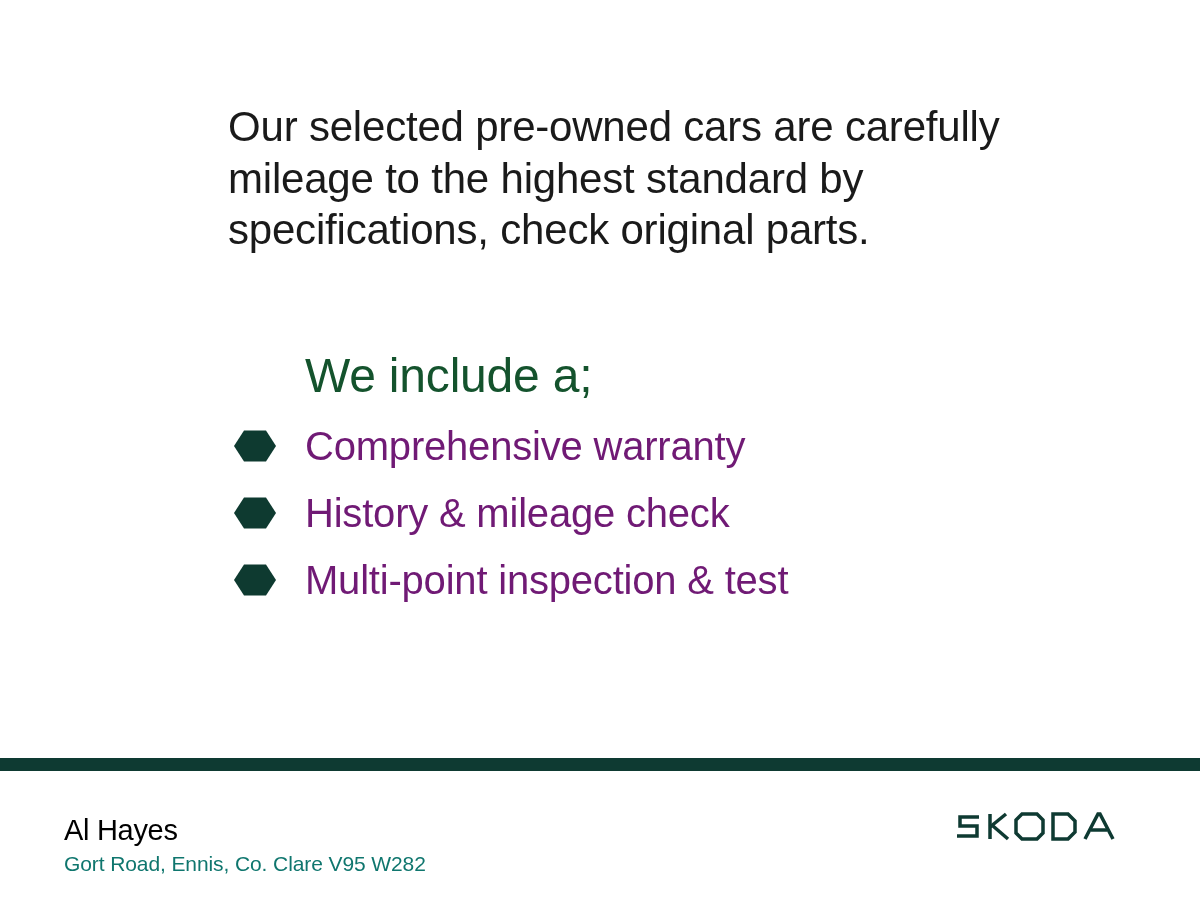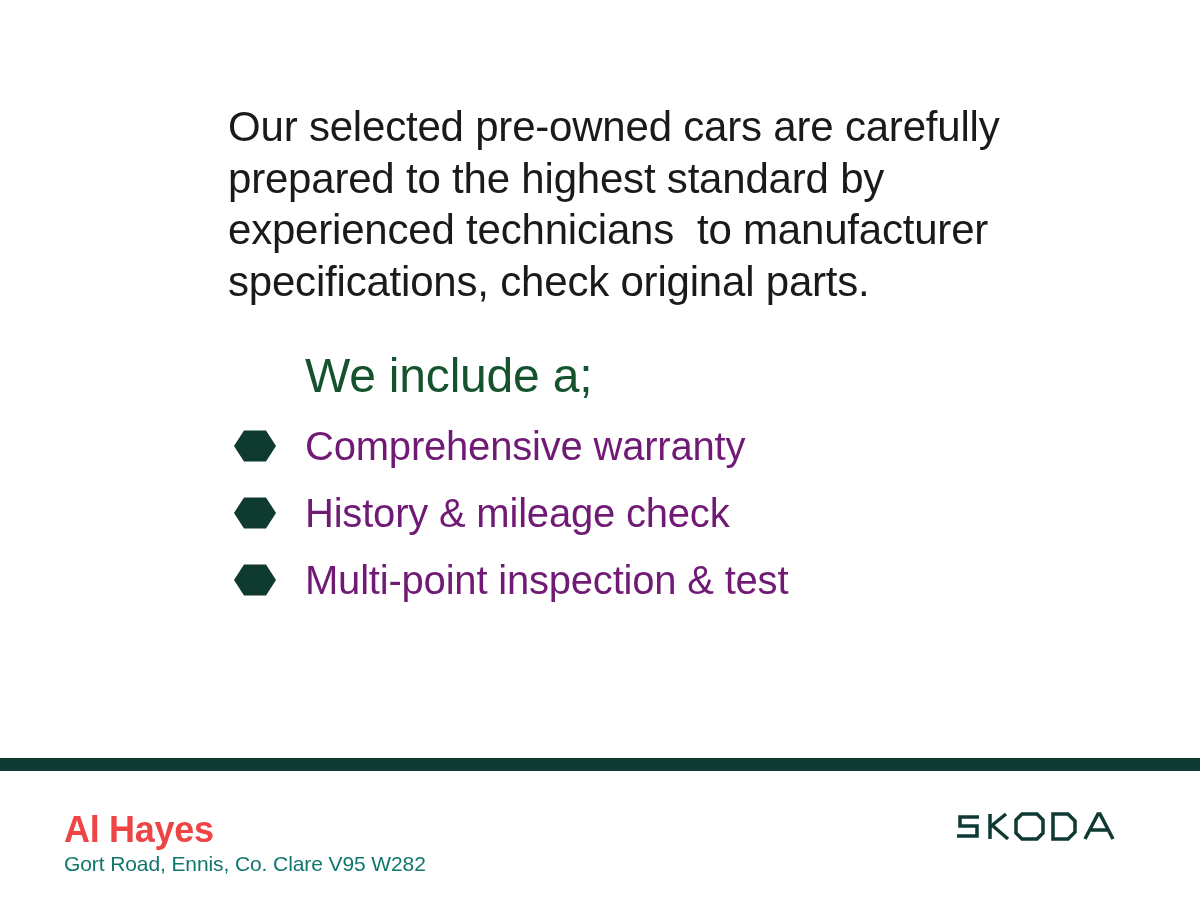--- a/index.html
+++ b/index.html
@@ -115,24 +115,24 @@
     box-sizing: border-box;
   }
 
   .dealer-block {
     position: absolute;
     left: 64px;
     top: 42px;
   }
   .dealer-name {
     display: block;
-    color: #ef4444;
-    font-size: 36px;
+    color: #000000;
+    font-size: 29px;
     line-height: 34px;
-    font-weight: 700;
+    font-weight: 400;
     letter-spacing: -0.3px;
     white-space: pre;
   }
   .dealer-address {
     display: block;
     margin-top: 4px;
     color: #0f766e;
     font-size: 21px;
     line-height: 26px;
     font-weight: 400;
@@ -155,22 +155,21 @@
 </style>
 </head>
 <body>
 
 <div class="slide">
 
   <div class="content">
 
     <div class="headline">
       <span class="headline-line">Our selected pre-owned cars are carefully</span>
-      <span class="headline-line">prepared to the highest standard by</span>
-      <span class="headline-line">experienced technicians  to manufacturer</span>
+      <span class="headline-line">mileage to the highest standard by</span>
       <span class="headline-line">specifications, check original parts.</span>
     </div>
 
     <div class="include-label">We include a;</div>
 
     <ul class="bullet-list">
 
       <li class="bullet-item">
         <span class="bullet-marker">
           <svg class="hex" viewBox="0 0 44 34" xmlns="http://www.w3.org/2000/svg" aria-hidden="true">

